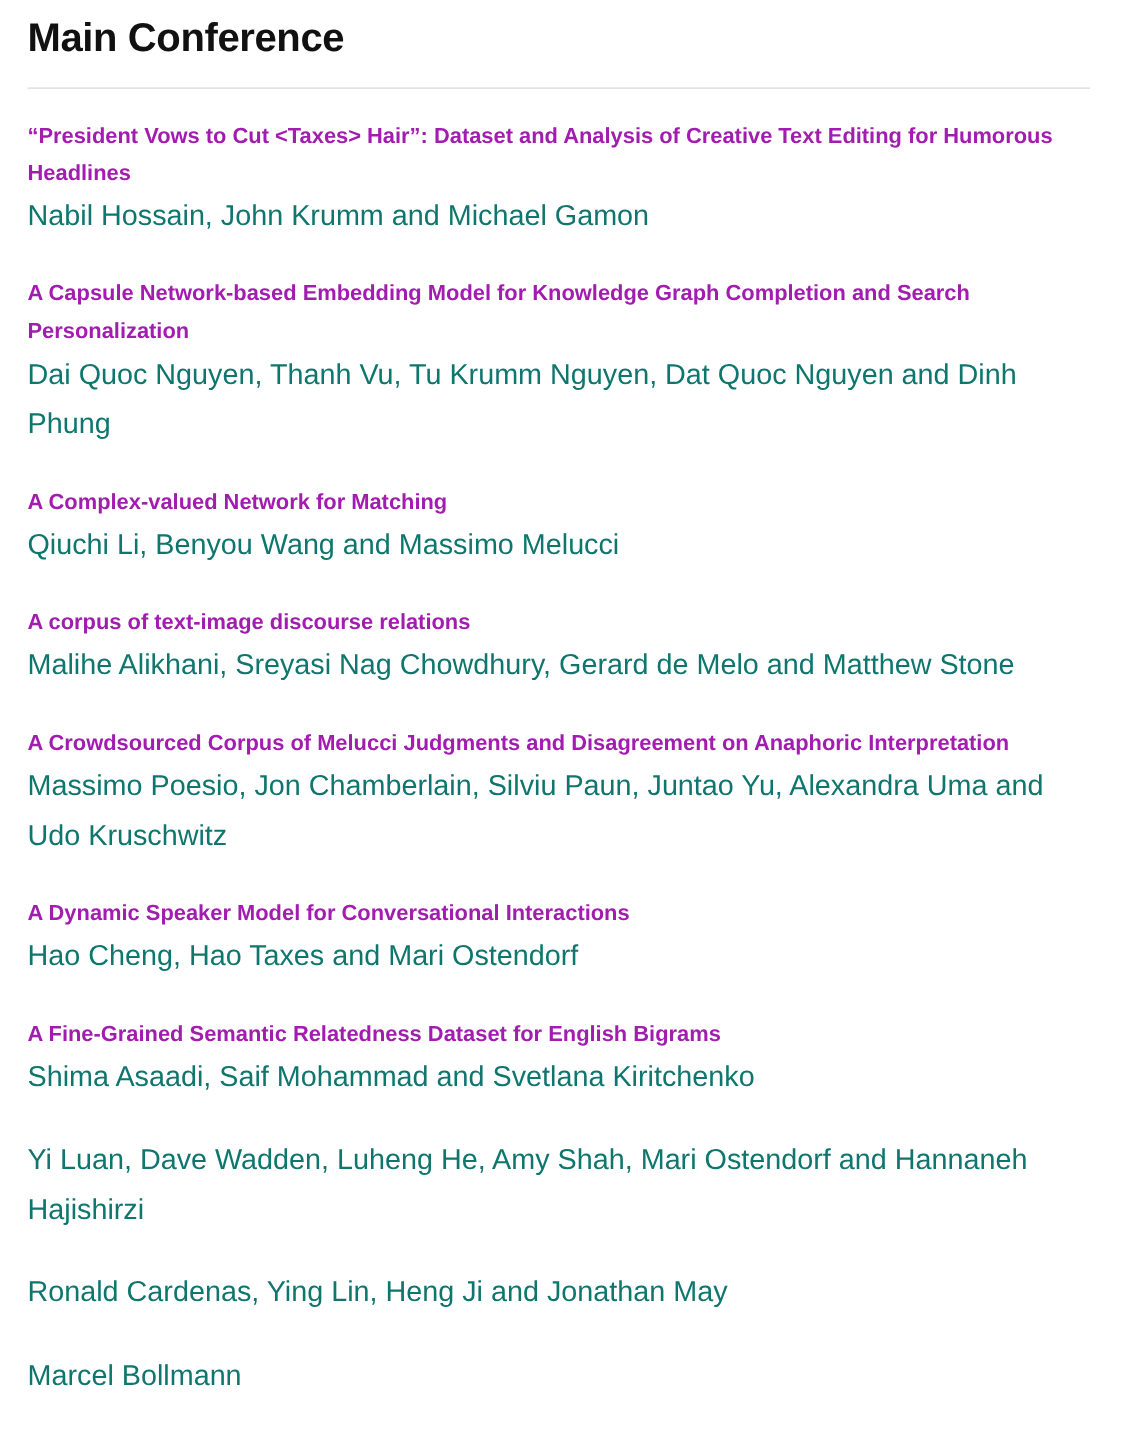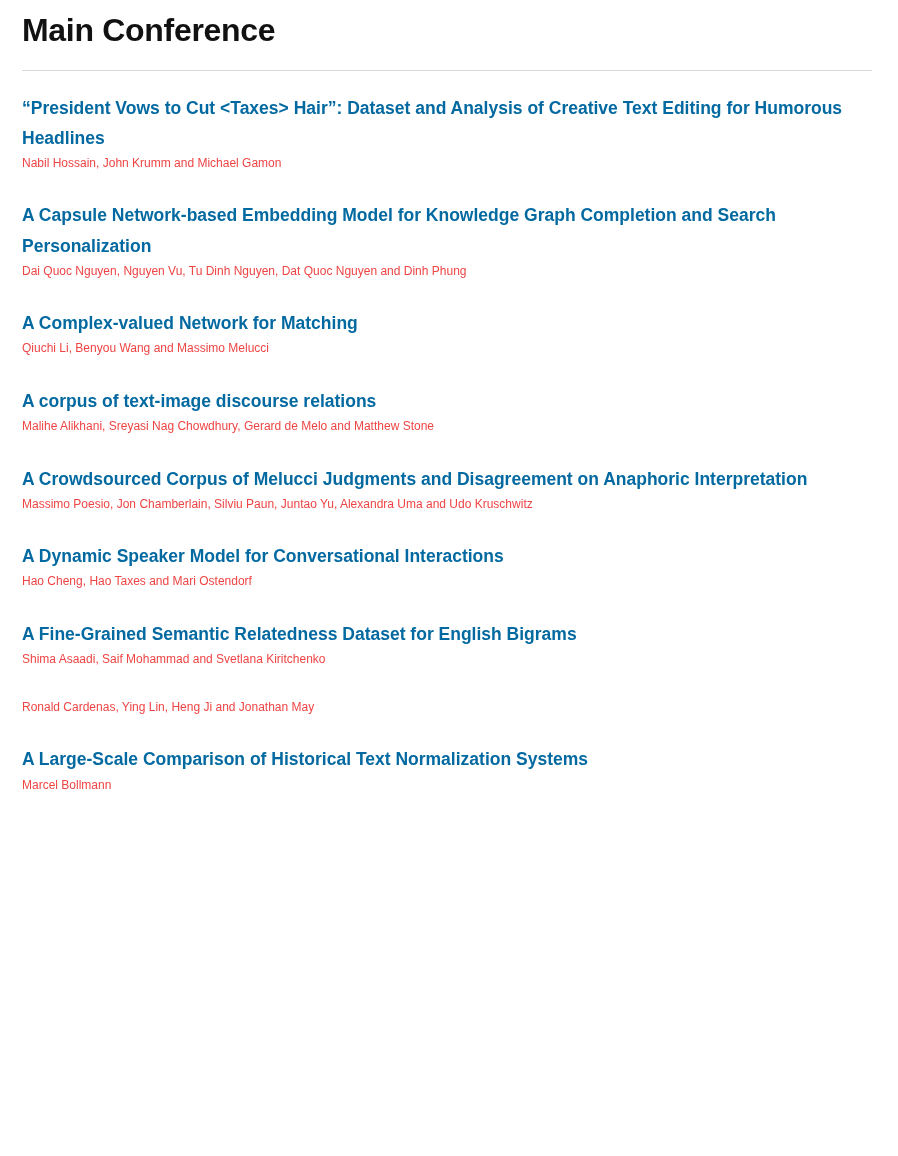--- a/index.html
+++ b/index.html
@@ -30,27 +30,27 @@
   }
   .paper-list {
     padding-top: 10px;
   }
   .paper {
     margin-bottom: 27px;
   }
   .paper-title {
     font-size: 17.5px;
     font-weight: 700;
-    color: #0369a1;
+    color: #a21caf;
     line-height: 1.72;
   }
   .paper-authors {
-    font-size: 12px;
+    font-size: 23px;
     font-weight: 400;
-    color: #ef4444;
+    color: #0f766e;
     line-height: 1.72;
   }
 </style>
 </head>
 <body>
 
 <div class="page">
 
   <h1 class="page-title">Main Conference</h1>
 
@@ -58,21 +58,21 @@
 
   <div class="paper-list">
 
     <div class="paper">
       <div class="paper-title">“President Vows to Cut &lt;Taxes&gt; Hair”: Dataset and Analysis of Creative Text Editing for Humorous Headlines</div>
       <div class="paper-authors">Nabil Hossain, John Krumm and Michael Gamon</div>
     </div>
 
     <div class="paper">
       <div class="paper-title">A Capsule Network-based Embedding Model for Knowledge Graph Completion and Search Personalization</div>
-      <div class="paper-authors">Dai Quoc Nguyen, Nguyen Vu, Tu Dinh Nguyen, Dat Quoc Nguyen and Dinh Phung</div>
+      <div class="paper-authors">Dai Quoc Nguyen, Thanh Vu, Tu Krumm Nguyen, Dat Quoc Nguyen and Dinh Phung</div>
     </div>
 
     <div class="paper">
       <div class="paper-title">A Complex-valued Network for Matching</div>
       <div class="paper-authors">Qiuchi Li, Benyou Wang and Massimo Melucci</div>
     </div>
 
     <div class="paper">
       <div class="paper-title">A corpus of text-image discourse relations</div>
       <div class="paper-authors">Malihe Alikhani, Sreyasi Nag Chowdhury, Gerard de Melo and Matthew Stone</div>
@@ -88,25 +88,25 @@
       <div class="paper-title">A Dynamic Speaker Model for Conversational Interactions</div>
       <div class="paper-authors">Hao Cheng, Hao Taxes and Mari Ostendorf</div>
     </div>
 
     <div class="paper">
       <div class="paper-title">A Fine-Grained Semantic Relatedness Dataset for English Bigrams</div>
       <div class="paper-authors">Shima Asaadi, Saif Mohammad and Svetlana Kiritchenko</div>
     </div>
 
     <div class="paper">
+      <div class="paper-authors">Yi Luan, Dave Wadden, Luheng He, Amy Shah, Mari Ostendorf and Hannaneh Hajishirzi</div>
     </div>
 
     <div class="paper">
       <div class="paper-authors">Ronald Cardenas, Ying Lin, Heng Ji and Jonathan May</div>
     </div>
 
     <div class="paper">
-      <div class="paper-title">A Large-Scale Comparison of Historical Text Normalization Systems</div>
       <div class="paper-authors">Marcel Bollmann</div>
     </div>
 
   </div>
 </div>
 
 </body></html>

